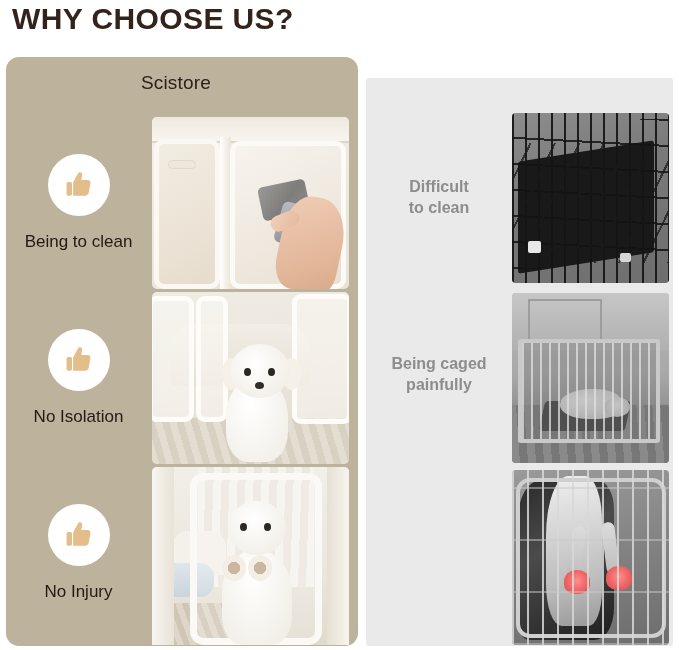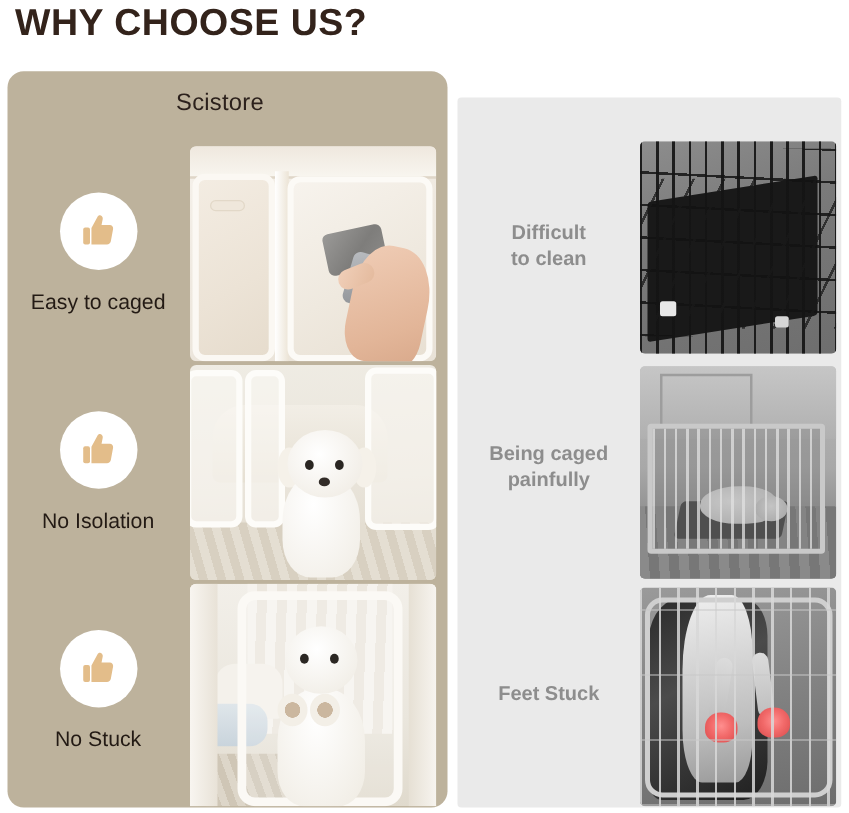--- a/index.html
+++ b/index.html
@@ -367,41 +367,41 @@
   <div class="panel-left"></div>
   <div class="brand">Scistore</div>
 
   <div class="feature f0">
     <div class="thumb-circle">
       <svg width="34" height="34" viewBox="0 0 32 32" aria-hidden="true">
         <path d="M10.5 13.6 15 5.2c.5-1 1.5-1.5 2.5-1.1 1.1.4 1.7 1.5 1.5 2.6l-.9 4.6h6.2c1.6 0 2.8 1.4 2.5 3l-1.7 9.3c-.25 1.4-1.5 2.4-2.9 2.4H10.5z" fill="#e3bd8a"></path>
         <rect x="4.3" y="13.2" width="5.1" height="12.8" rx="1.5" fill="#e3bd8a"></rect>
       </svg>
     </div>
-    <div class="feature-label">Easy to caged</div>
+    <div class="feature-label">Being to clean</div>
   </div>
 
   <div class="feature f1">
     <div class="thumb-circle">
       <svg width="34" height="34" viewBox="0 0 32 32" aria-hidden="true">
         <path d="M10.5 13.6 15 5.2c.5-1 1.5-1.5 2.5-1.1 1.1.4 1.7 1.5 1.5 2.6l-.9 4.6h6.2c1.6 0 2.8 1.4 2.5 3l-1.7 9.3c-.25 1.4-1.5 2.4-2.9 2.4H10.5z" fill="#e3bd8a"></path>
         <rect x="4.3" y="13.2" width="5.1" height="12.8" rx="1.5" fill="#e3bd8a"></rect>
       </svg>
     </div>
     <div class="feature-label">No Isolation</div>
   </div>
 
   <div class="feature f2">
     <div class="thumb-circle">
       <svg width="34" height="34" viewBox="0 0 32 32" aria-hidden="true">
         <path d="M10.5 13.6 15 5.2c.5-1 1.5-1.5 2.5-1.1 1.1.4 1.7 1.5 1.5 2.6l-.9 4.6h6.2c1.6 0 2.8 1.4 2.5 3l-1.7 9.3c-.25 1.4-1.5 2.4-2.9 2.4H10.5z" fill="#e3bd8a"></path>
         <rect x="4.3" y="13.2" width="5.1" height="12.8" rx="1.5" fill="#e3bd8a"></rect>
       </svg>
     </div>
-    <div class="feature-label">No Stuck</div>
+    <div class="feature-label">No Injury</div>
   </div>
 
   <div class="photo photo-left p0">
     <div class="ph sc-clean">
       <div class="top-rail"></div>
       <div class="mullion"></div>
       <div class="door-l">
           <div class="handle"></div>
         </div>
       <div class="door-r"></div>
@@ -452,23 +452,20 @@
   <div class="neg-label n0">
     <div>Difficult</div>
     <div>to clean</div>
   </div>
 
   <div class="neg-label n1">
     <div>Being caged</div>
     <div>painfully</div>
   </div>
 
-  <div class="neg-label n2">
-    <div>Feet Stuck</div>
-  </div>
 
   <div class="photo photo-right q0">
     <div class="ph sc-crate">
       <div class="tray"></div>
       <div class="meshh"></div>
       <div class="meshv"></div>
       <div class="diag"></div>
       <div class="clip"></div>
       <div class="clip2"></div>
     </div>

